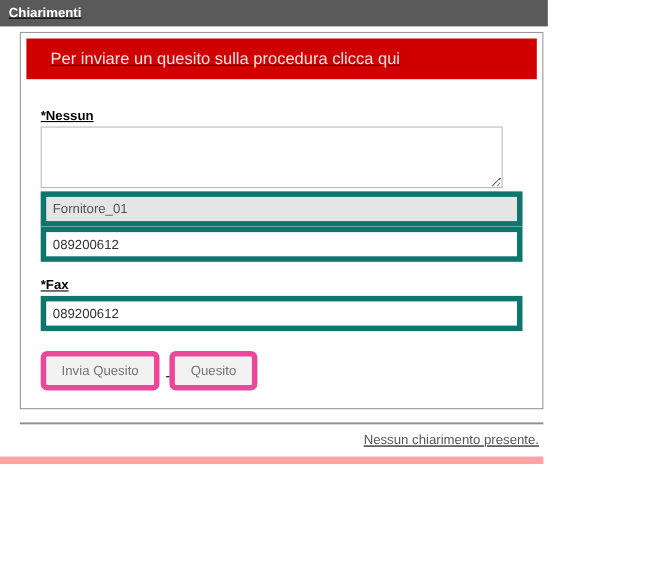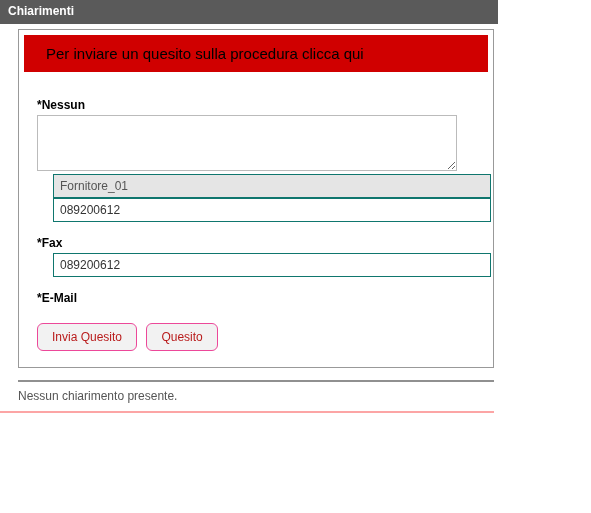--- a/index.html
+++ b/index.html
@@ -6,36 +6,37 @@
   html, body {
     margin: 0;
     padding: 0;
     font-family: Verdana, Arial, sans-serif;
     font-size: 12px;
     background: #fff;
     color: #000;
   }
   .wrapper {
     width: 498px;
+    text-decoration: underline;
   }
   .hdr {
     background: #5a5a5a;
     color: #fff;
     font-weight: bold;
     padding: 4px 8px 6px 8px;
     font-size: 12px;
   }
   .panel {
     border: 1px solid #999;
     margin: 5px 4px 0 18px;
     background: #fff;
   }
   .banner {
     background: #d00000;
-    color: #000000;
+    color: #e5e5e5;
     padding: 10px 12px 10px 22px;
     font-size: 15px;
     margin: 5px 5px 0 5px;
   }
   .form-area {
     padding: 12px 18px 16px 18px;
   }
   .lbl {
     font-weight: bold;
     margin-top: 14px;
@@ -46,57 +47,57 @@
     width: 420px;
     height: 56px;
     border: 1px solid #bbb;
     resize: both;
     font-family: inherit;
     font-size: 12px;
     padding: 4px;
   }
   .txt {
     width: 100%;
-    border: 1px solid #0f766e;
+    border: 5px solid #0f766e;
     padding: 4px 6px;
     font-family: inherit;
     font-size: 12px;
     background: #fff;
     color: #333;
-    margin-left: 16px;
   }
   .txt.readonly {
     background: #e5e5e5;
     color: #555;
   }
   .btn-row {
     margin-top: 18px;
   }
   button.btn {
-    border: 1px solid #ec4899;
+    border: 5px solid #ec4899;
     border-radius: 6px;
     background: #f2f2f2;
     padding: 6px 14px;
     font-family: inherit;
     font-size: 12px;
     cursor: pointer;
     margin-right: 6px;
-    color: #b91c1c;
+    color: #737373;
   }
   .sep-wide {
     border-top: 2px solid #909090;
     margin: 12px 4px 0 18px;
   }
   .footer-line {
     padding: 6px 4px 8px 18px;
     color: #555;
     font-size: 12px;
-    border-bottom: 2px solid #fca5a5;
+    border-bottom: 7px solid #fca5a5;
     border-top: 1px solid #fff;
     margin-right: 4px;
+    text-align: right;
   }
 </style>
 </head>
 <body>
 
 <div class="wrapper">
   <div class="hdr">
     <span>Chiarimenti</span>
   </div>
 
@@ -110,21 +111,20 @@
       <div class="lbl">*Nessun</div>
       <textarea class="quesito" style=""></textarea>
 
       <input type="text" class="txt readonly" readonly="" value="Fornitore_01" style="">
 
       <input type="text" class="txt" value="089200612" style="">
 
       <div class="lbl">*Fax</div>
       <input type="text" class="txt" value="089200612" style="">
 
-      <div class="lbl">*E-Mail</div>
 
       <div class="btn-row">
         <button class="btn" type="button">
           <span>Invia Quesito</span>
         </button>
         <button class="btn" type="button">
           <span>Quesito</span>
         </button>
       </div>
 

